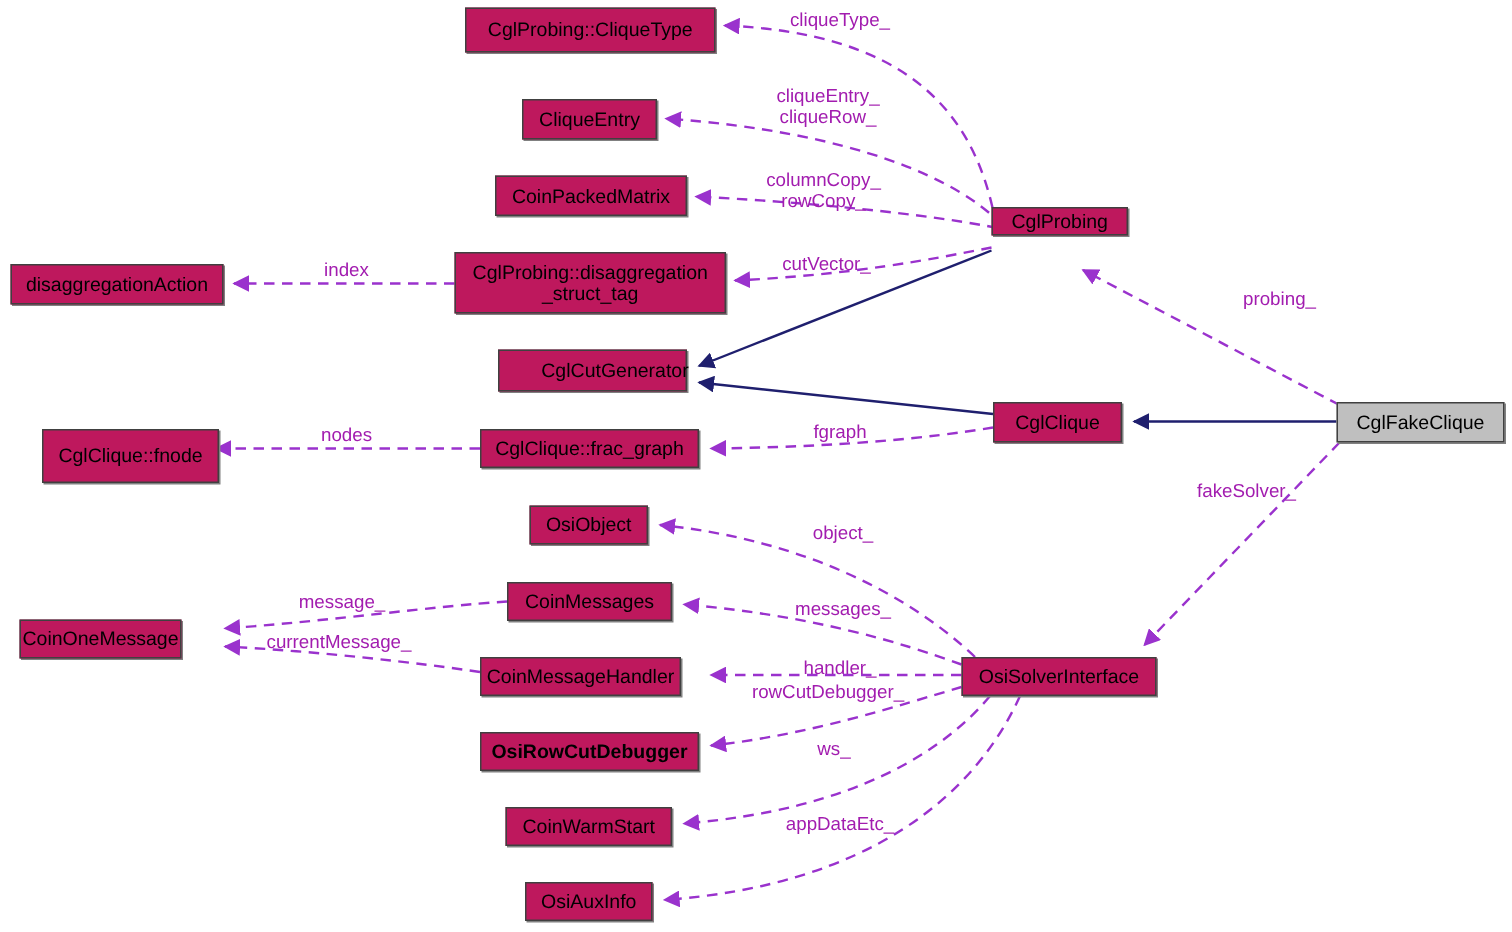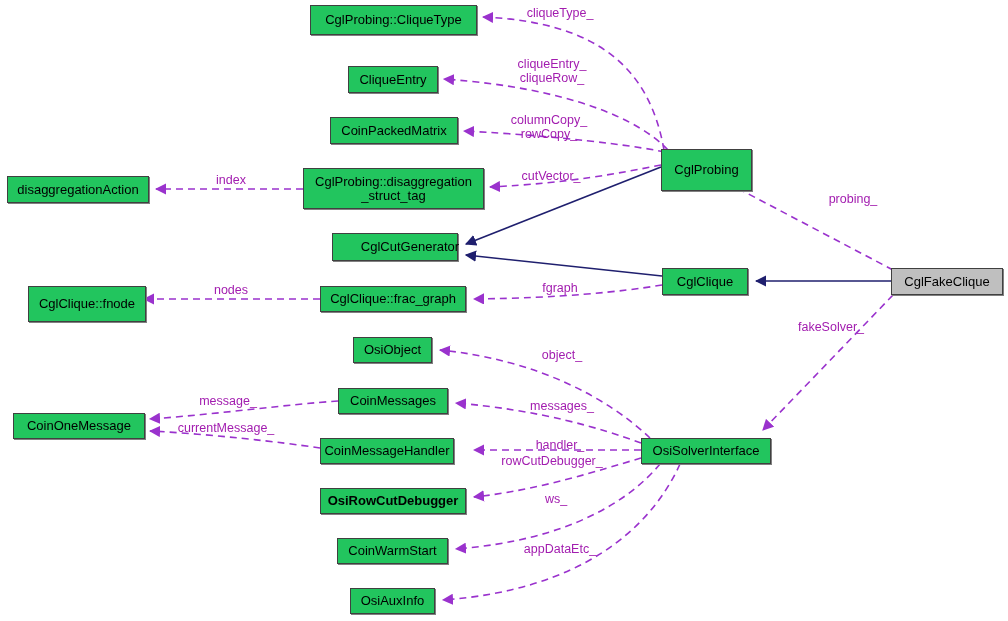--- a/index.html
+++ b/index.html
@@ -21,21 +21,21 @@
     position: absolute;
     left: 0;
     top: 0;
     width: 1008px;
     height: 621px;
   }
   .node {
     position: absolute;
     box-sizing: border-box;
     border: 1px solid #404040;
-    background: #22c55e;
+    background: #be185d;
     color: #000000;
     font-size: 13px;
     line-height: 14px;
     display: flex;
     align-items: center;
     justify-content: center;
     text-align: center;
     white-space: pre-line;
     box-shadow: 1px 1px 0 0 #808080;
   }
@@ -90,28 +90,28 @@
       </g>
   </svg>
   <div id="nodes">
       <div class="node" style="left: 310px; top: 5px; width: 167px; height: 30px;">CglProbing::CliqueType</div>
       <div class="node" style="left: 348px; top: 66px; width: 90px; height: 27px;">CliqueEntry</div>
       <div class="node" style="left: 330px; top: 117px; width: 128px; height: 27px;">CoinPackedMatrix</div>
       <div class="node" style="left: 7px; top: 176px; width: 142px; height: 27px;">disaggregationAction</div>
       <div class="node" style="left: 303px; top: 168px; width: 181px; height: 41px;">CglProbing::disaggregation
 _struct_tag</div>
       <div class="node" style="left: 332px; top: 233px; width: 126px; height: 28px; padding-left: 30px;">CglCutGenerator</div>
-      <div class="node" style="left: 661px; top: 149px; width: 91px; height: 42px;">CglProbing</div>
+      <div class="node" style="left: 661px; top: 138px; width: 91px; height: 19px;">CglProbing</div>
       <div class="node" style="left: 28px; top: 286px; width: 118px; height: 36px;">CglClique::fnode</div>
       <div class="node" style="left: 320px; top: 286px; width: 146px; height: 26px;">CglClique::frac_graph</div>
       <div class="node" style="left: 662px; top: 268px; width: 86px; height: 27px;">CglClique</div>
       <div class="node highlight" style="left: 891px; top: 268px; width: 112px; height: 27px;">CglFakeClique</div>
       <div class="node" style="left: 353px; top: 337px; width: 79px; height: 26px;">OsiObject</div>
       <div class="node" style="left: 338px; top: 388px; width: 110px; height: 26px;">CoinMessages</div>
-      <div class="node" style="left: 13px; top: 413px; width: 132px; height: 26px;">CoinOneMessage</div>
+      <div class="node" style="left: 13px; top: 413px; width: 108px; height: 26px;">CoinOneMessage</div>
       <div class="node" style="left: 320px; top: 438px; width: 134px; height: 26px;">CoinMessageHandler</div>
       <div class="node" style="left: 641px; top: 438px; width: 130px; height: 26px;">OsiSolverInterface</div>
       <div class="node" style="left: 320px; top: 488px; width: 146px; height: 26px; font-weight: bold;">OsiRowCutDebugger</div>
       <div class="node" style="left: 337px; top: 538px; width: 111px; height: 26px;">CoinWarmStart</div>
       <div class="node" style="left: 350px; top: 588px; width: 85px; height: 26px;">OsiAuxInfo</div>
     </div>
   <div id="labels">
       <div class="edge-label" style="left: 560px; top: 13px;">cliqueType_</div>
       <div class="edge-label" style="left: 552px; top: 71px;">cliqueEntry_
 cliqueRow_</div>

